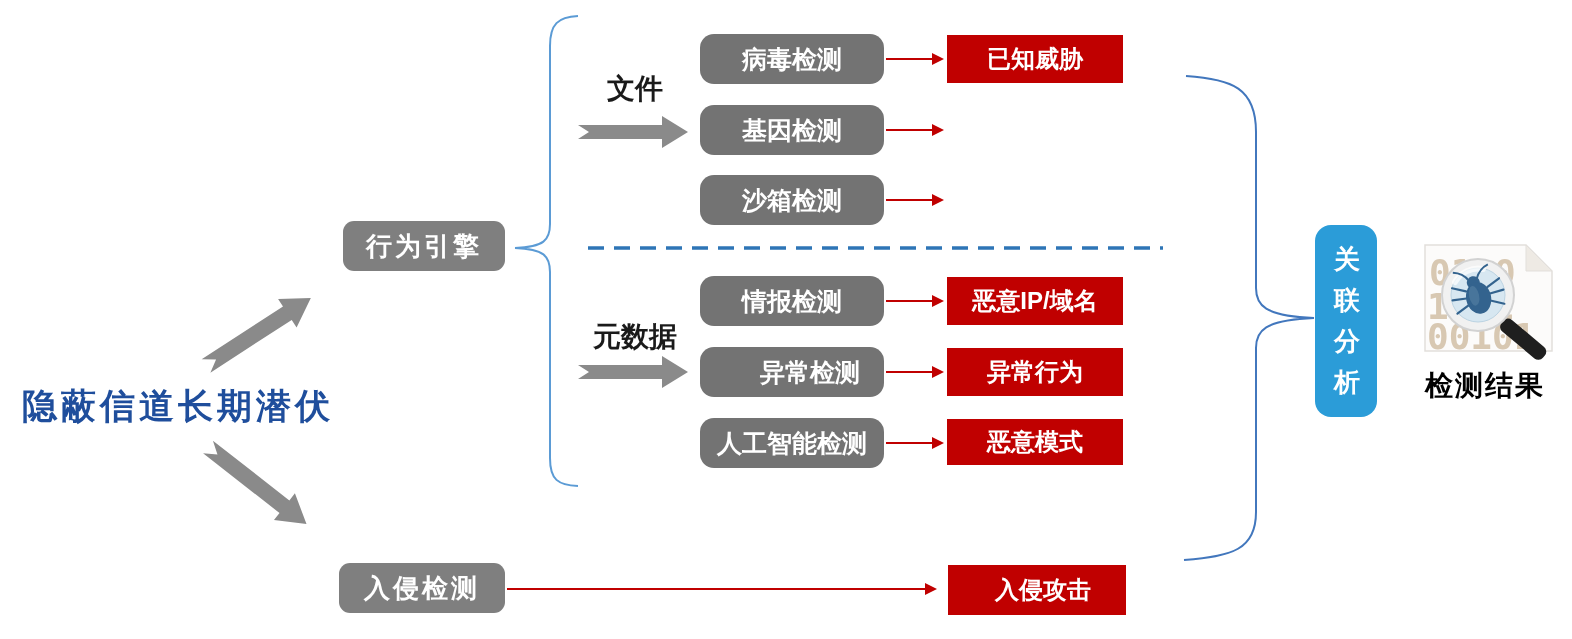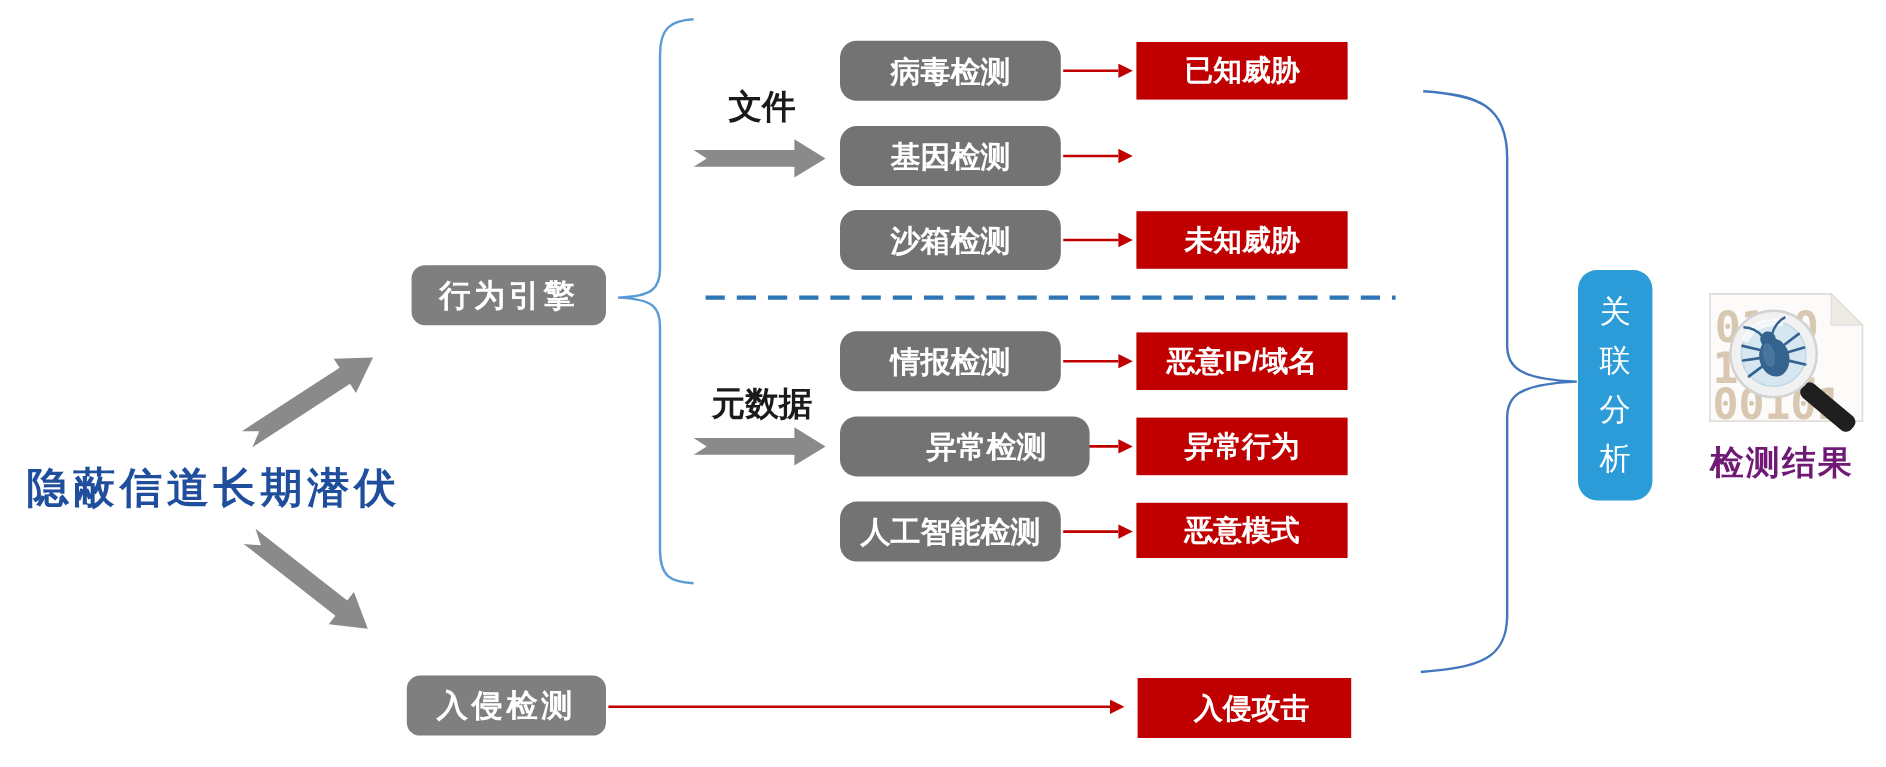--- a/index.html
+++ b/index.html
@@ -18,28 +18,28 @@
   .group-label{
     position:absolute;color:#1a1a1a;font-weight:bold;font-size:28px;
     text-align:center;white-space:nowrap;
   }
   .title-text{
     position:absolute;left:22px;top:383px;color:#1F4E9C;font-weight:bold;
     font-size:35px;letter-spacing:4px;white-space:nowrap;
   }
   .analysis-box{
     position:absolute;left:1315px;top:225px;width:62px;height:192px;
-    background:#2B9CD8;border-radius:16px;color:#fff;font-weight:normal;
-    font-size:26px;line-height:41px;text-align:center;
+    background:#2B9CD8;border-radius:16px;color:#fff;font-weight:bold;
+    font-size:26px;line-height:41px;text-align:right;
     display:flex;align-items:center;justify-content:center;
   }
   .analysis-box .vtext{width:28px;word-break:break-all;}
   .result-caption{
     position:absolute;left:1405px;top:367px;width:160px;text-align:center;
-    color:#701a75;font-weight:bold;font-size:28px;letter-spacing:2px;white-space:nowrap;
+    color:#000000;font-weight:bold;font-size:28px;letter-spacing:2px;white-space:nowrap;
   }
   .result-icon-wrap{position:absolute;left:1415px;top:238px;width:150px;height:130px;}
   .bin{font-family:"DejaVu Sans Mono","Liberation Mono",monospace;font-weight:bold;
        font-size:36px;white-space:pre;}
 </style>
 </head>
 <body>
 
 <div class="stage">
 
@@ -78,25 +78,24 @@
   <div class="box gray-box" style="left:343px;top:221px;width:162px;height:50px;">行为引擎</div>
   <div class="box gray-box" style="left:339px;top:563px;width:166px;height:50px;">入侵检测</div>
 
   <div class="group-label" style="left:583px;top:70px;width:104px;">文件</div>
   <div class="group-label" style="left:575px;top:318px;width:120px;">元数据</div>
 
   <div class="box blue-box" style="left:700px;top:34px;width:184px;height:50px;">病毒检测</div>
   <div class="box blue-box" style="left:700px;top:105px;width:184px;height:50px;">基因检测</div>
   <div class="box blue-box" style="left:700px;top:175px;width:184px;height:50px;">沙箱检测</div>
   <div class="box blue-box" style="left:700px;top:276px;width:184px;height:50px;">情报检测</div>
-  <div class="box blue-box" style="left:700px;top:347px;width:208px;height:50px;padding-left:36px;">异常检测</div>
+  <div class="box blue-box" style="left:700px;top:347px;width:184px;height:50px;padding-left:36px;">异常检测</div>
   <div class="box blue-box" style="left:700px;top:418px;width:184px;height:50px;">人工智能检测</div>
 
   <div class="box red-box" style="left:947px;top:35px;width:176px;height:48px;">已知威胁</div>
-  <div class="box red-box" style="left:947px;top:176px;width:176px;height:48px;">未知威胁</div>
   <div class="box red-box" style="left:947px;top:277px;width:176px;height:48px;">恶意IP/域名</div>
   <div class="box red-box" style="left:947px;top:348px;width:176px;height:48px;">异常行为</div>
   <div class="box red-box" style="left:947px;top:419px;width:176px;height:46px;">恶意模式</div>
   <div class="box red-box" style="left:948px;top:565px;width:178px;height:50px;padding-left:12px;">入侵攻击</div>
 
   <div class="analysis-box">
     <div class="vtext">关联分析</div>
   </div>
 
   <div class="result-icon-wrap">

